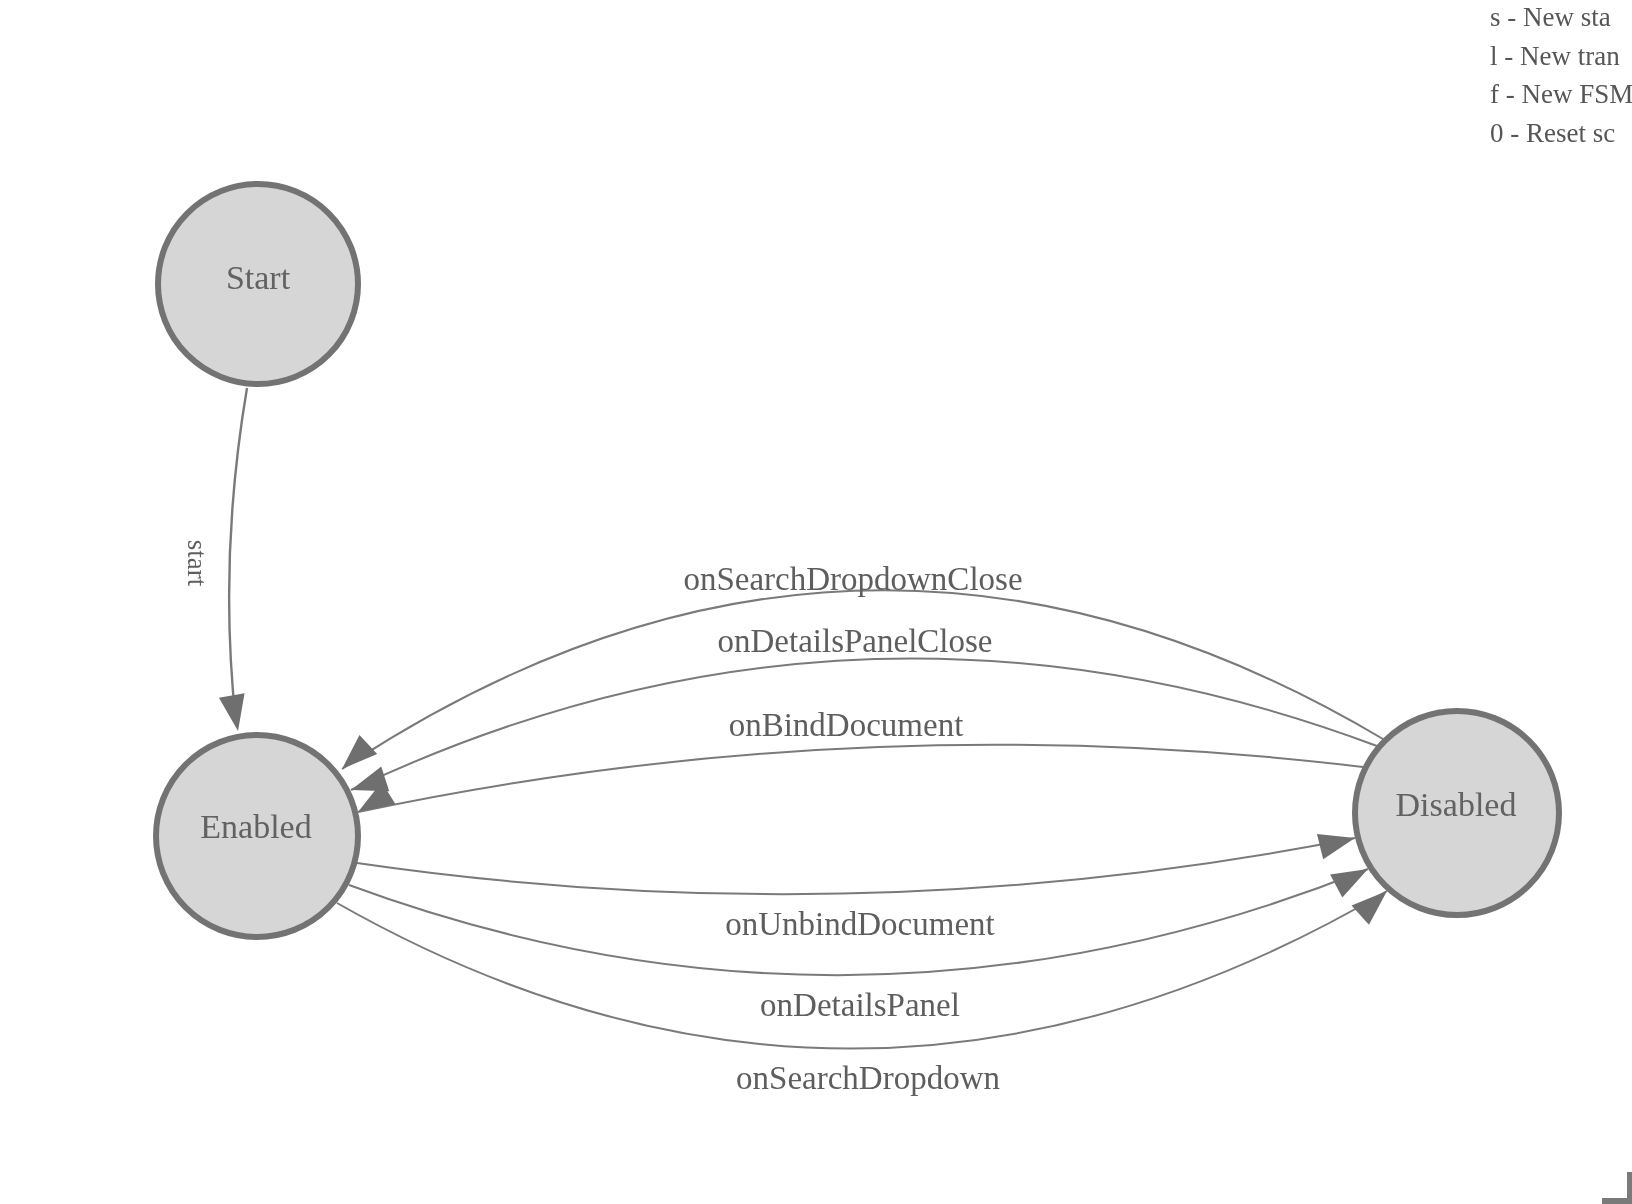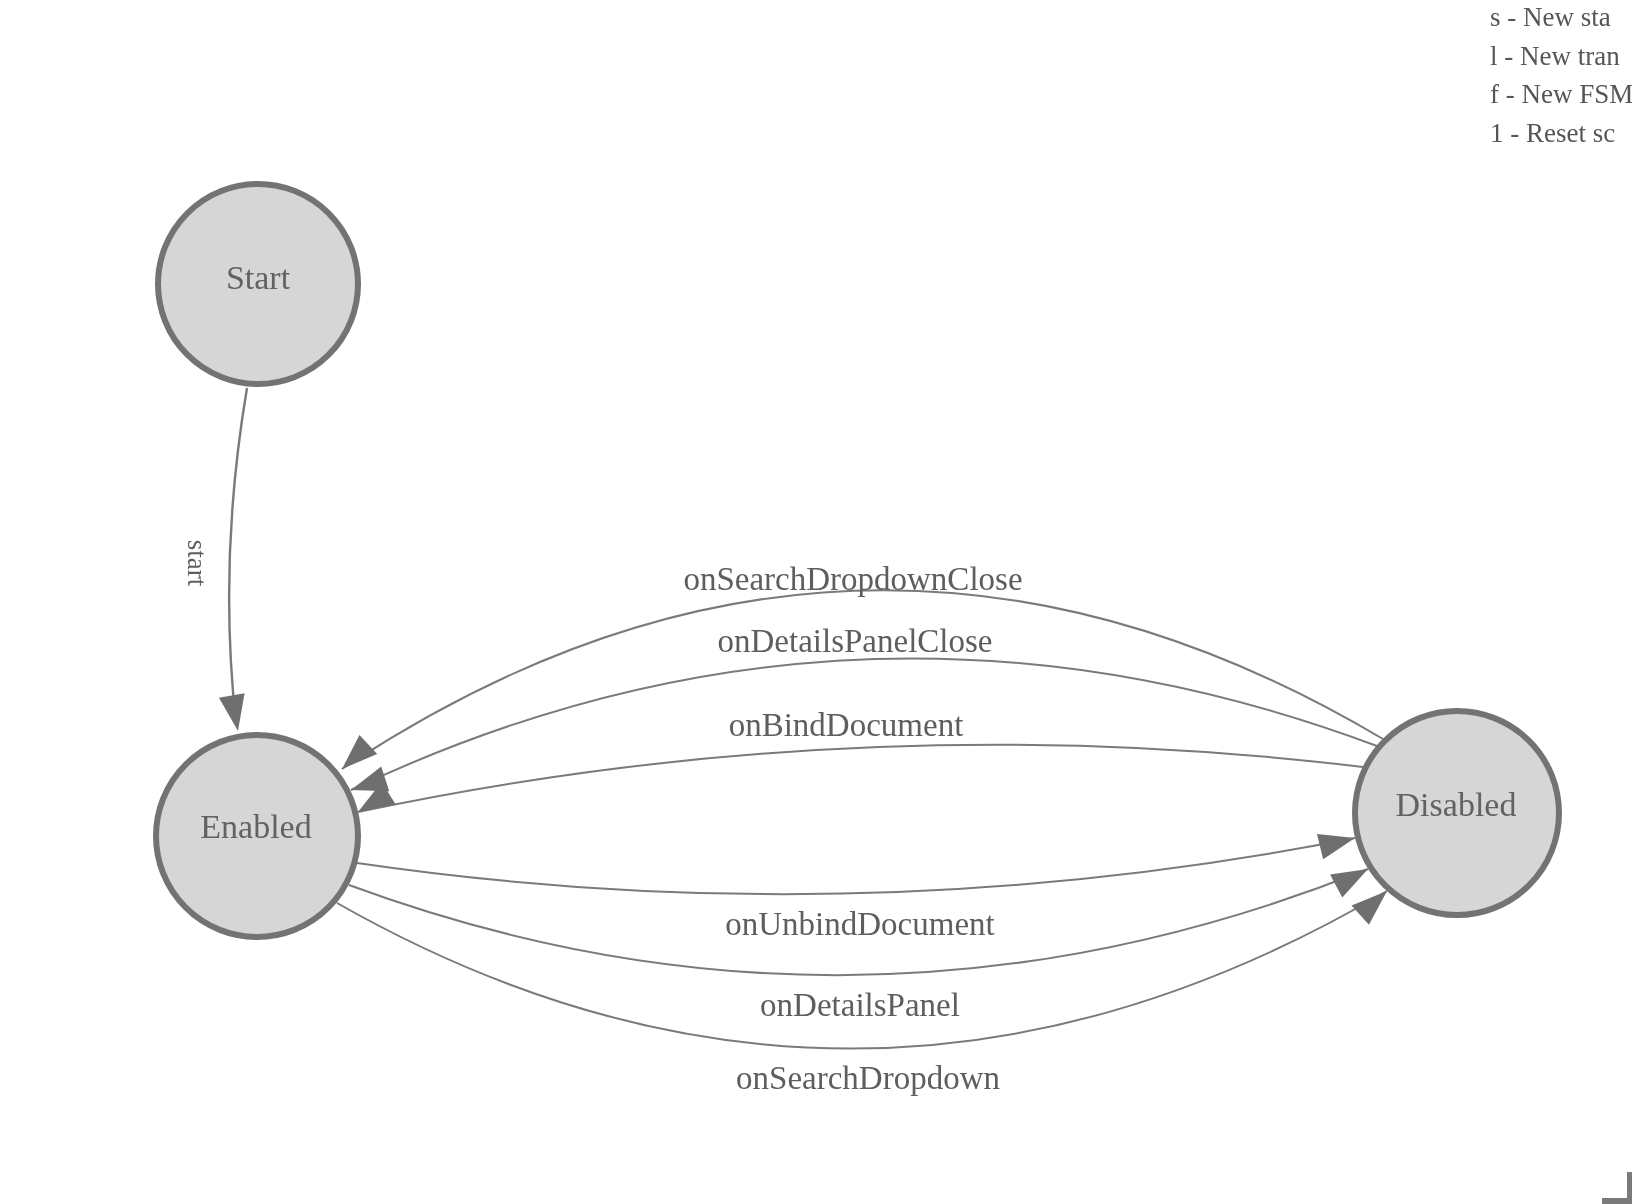--- a/index.html
+++ b/index.html
@@ -136,16 +136,16 @@
     <g>
       <rect class="corner-mark" x="1627" y="1172" width="5" height="32"></rect>
       <rect class="corner-mark" x="1602" y="1198" width="30" height="6"></rect>
     </g>
   </svg>
 
   <div class="legend">
     <div>s - New sta</div>
     <div>l - New tran</div>
     <div>f - New FSM</div>
-    <div>1 - Reset sc</div>
+    <div>0 - Reset sc</div>
   </div>
 
 </div>
 
 </body></html>

